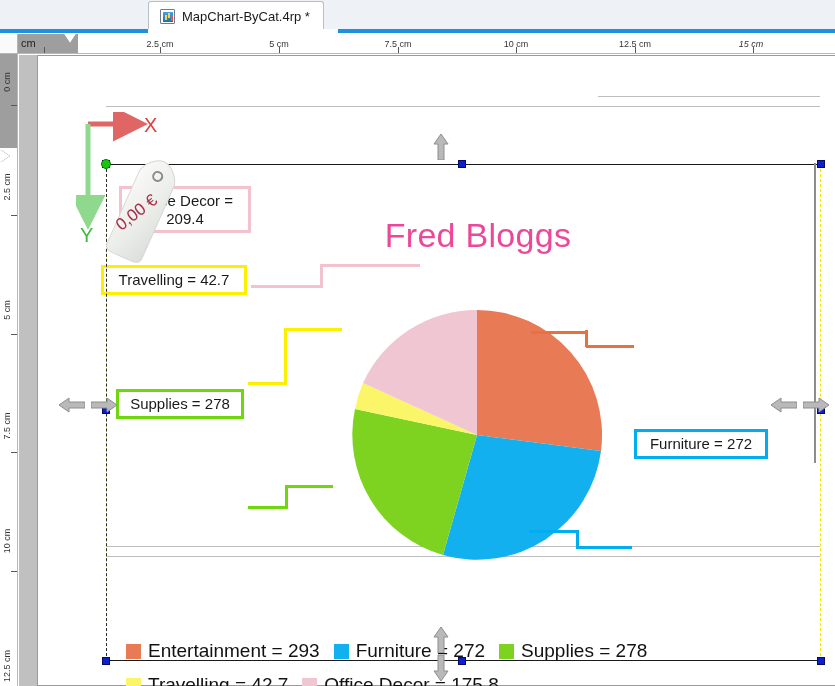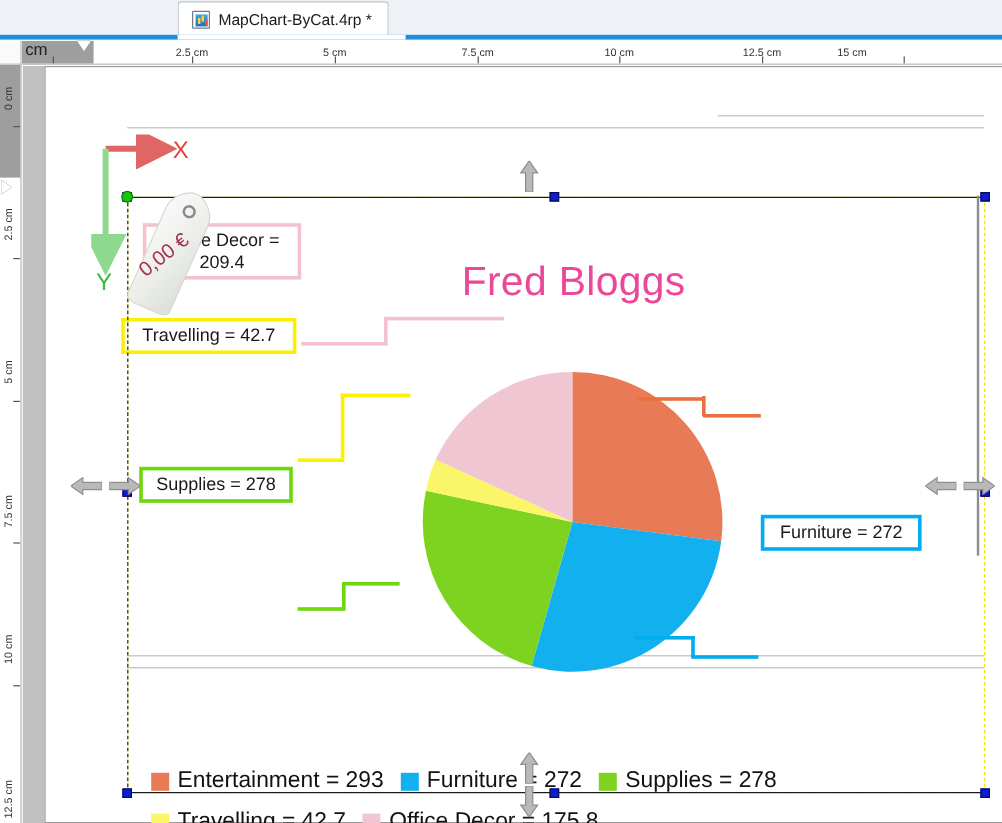--- a/index.html
+++ b/index.html
@@ -57,21 +57,21 @@
   }
   .hruler{
     position:absolute;left:18px;top:34px;width:817px;height:20px;
     background:#ffffff;border-bottom:1px solid #b8b8b8;box-sizing:border-box;
     overflow:hidden;
   }
   .hruler .shade{position:absolute;left:0;top:0;width:60px;height:20px;background:#9e9e9e;}
   .hruler .tick{position:absolute;bottom:0;width:1px;height:6px;background:#585858;}
   .hruler .lab{position:absolute;bottom:4px;transform:translateX(-50%);
     font-size:9px;color:#333;white-space:nowrap;}
-  .hruler .lab0{position:absolute;bottom:4px;left:3px;font-size:14px;color:#222;}
+  .hruler .lab0{position:absolute;bottom:4px;left:3px;font-size:11px;color:#222;}
   .hmarker{position:absolute;left:64px;top:34px;width:0;height:0;
      border-left:6px solid transparent;border-right:6px solid transparent;
      border-top:9px solid #ffffff;filter:drop-shadow(0 0 0.6px #333);z-index:6;}
 
   .vruler{
     position:absolute;left:0;top:54px;width:18px;height:632px;
     background:#ffffff;border-right:1px solid #b8b8b8;box-sizing:border-box;overflow:hidden;
   }
   .vruler .shade{position:absolute;left:0;top:0;width:18px;height:94px;background:#9e9e9e;}
   .vruler .tick{position:absolute;right:0;height:1px;width:6px;background:#585858;}
@@ -176,21 +176,21 @@
     <div class="tick" style="left:261px;"></div>
     <div class="tick" style="left:380px;"></div>
     <div class="tick" style="left:498px;"></div>
     <div class="tick" style="left:617px;"></div>
     <div class="tick" style="left:735px;"></div>
     <div class="lab" style="left:142px;">2.5 cm</div>
     <div class="lab" style="left:261px;">5 cm</div>
     <div class="lab" style="left:380px;">7.5 cm</div>
     <div class="lab" style="left:498px;">10 cm</div>
     <div class="lab" style="left:617px;">12.5 cm</div>
-    <div class="lab" style="left:692px;">15 cm</div>
+    <div class="lab" style="left:733px;font-style:italic;">15 cm</div>
   </div>
   <div class="hmarker"></div>
 
   <div class="vruler">
     <div class="shade"></div>
     <div class="tick" style="top:51px;"></div>
     <div class="tick" style="top:161px;"></div>
     <div class="tick" style="top:280px;"></div>
     <div class="tick" style="top:398px;"></div>
     <div class="tick" style="top:517px;"></div>

